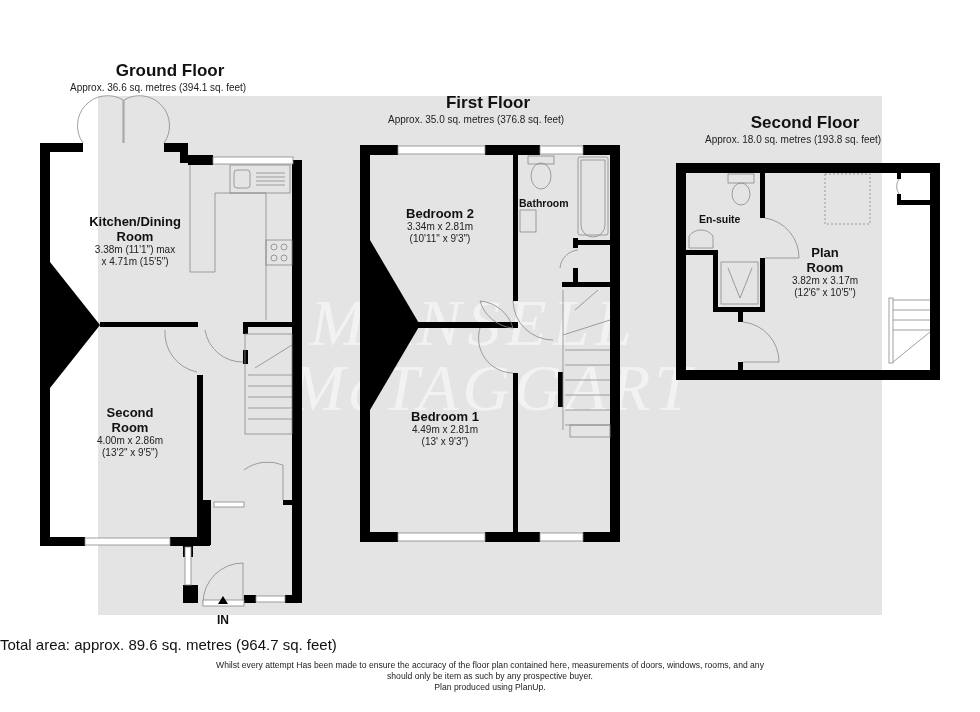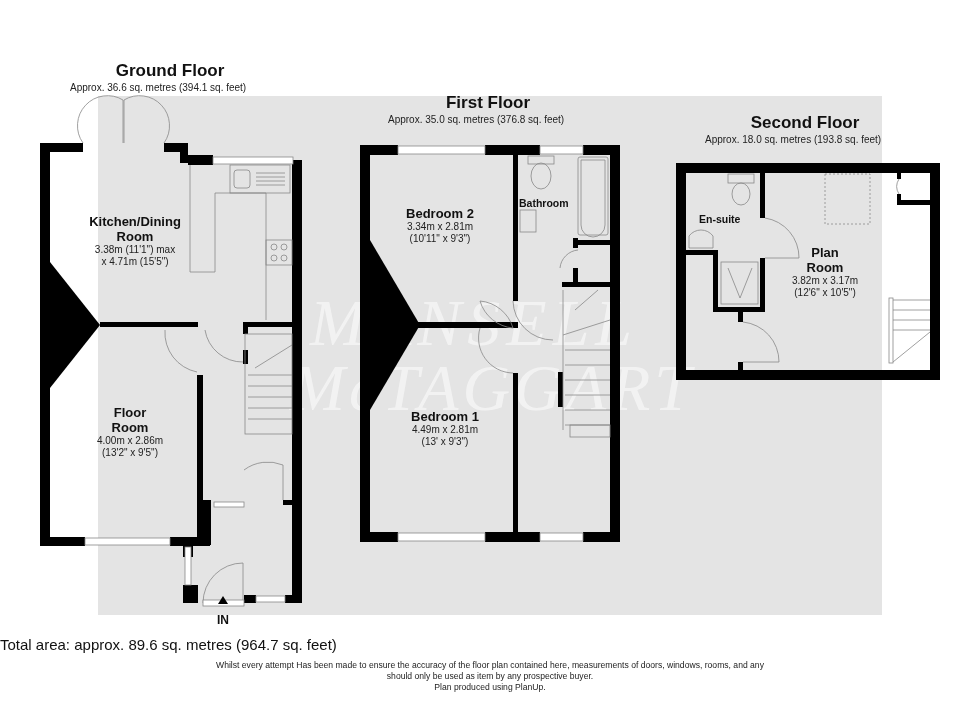--- a/index.html
+++ b/index.html
@@ -195,21 +195,21 @@
 <div class="abs floor-area" style="left:70px; top:82px; width:200px;">Approx. 36.6 sq. metres (394.1 sq. feet)</div>
 
 <div class="abs" style="left:60px; top:214px; width:150px;">
   <div class="room-name">Kitchen/Dining</div>
   <div class="room-name">Room</div>
   <div class="room-dim">3.38m (11'1") max</div>
   <div class="room-dim">x 4.71m (15'5")</div>
 </div>
 
 <div class="abs" style="left:60px; top:405px; width:140px;">
-  <div class="room-name">Floor</div>
+  <div class="room-name">Second</div>
   <div class="room-name">Room</div>
   <div class="room-dim">4.00m x 2.86m</div>
   <div class="room-dim">(13'2" x 9'5")</div>
 </div>
 
 <div class="abs" style="left:217px; top:613px; font-size:12px; font-weight:bold;">IN</div>
 
 <div class="abs floor-title" style="left:388px; top:93px; width:200px;">First Floor</div>
 <div class="abs floor-area" style="left:388px; top:114px; width:200px;">Approx. 35.0 sq. metres (376.8 sq. feet)</div>
 
@@ -235,15 +235,15 @@
 <div class="abs" style="left:770px; top:245px; width:110px;">
   <div class="room-name">Plan</div>
   <div class="room-name">Room</div>
   <div class="room-dim">3.82m x 3.17m</div>
   <div class="room-dim">(12'6" x 10'5")</div>
 </div>
 
 <div class="abs total" style="top:636px;">Total area: approx. 89.6 sq. metres (964.7 sq. feet)</div>
 <div class="abs disclaimer" style="top:660px;">
   <div>Whilst every attempt Has been made to ensure the accuracy of the floor plan contained here, measurements of doors, windows, rooms, and any</div>
-  <div>should only be used as item by any prospective buyer.</div>
+  <div>should only be item as such by any prospective buyer.</div>
   <div>Plan produced using PlanUp.</div>
 </div>
 
 </body></html>

